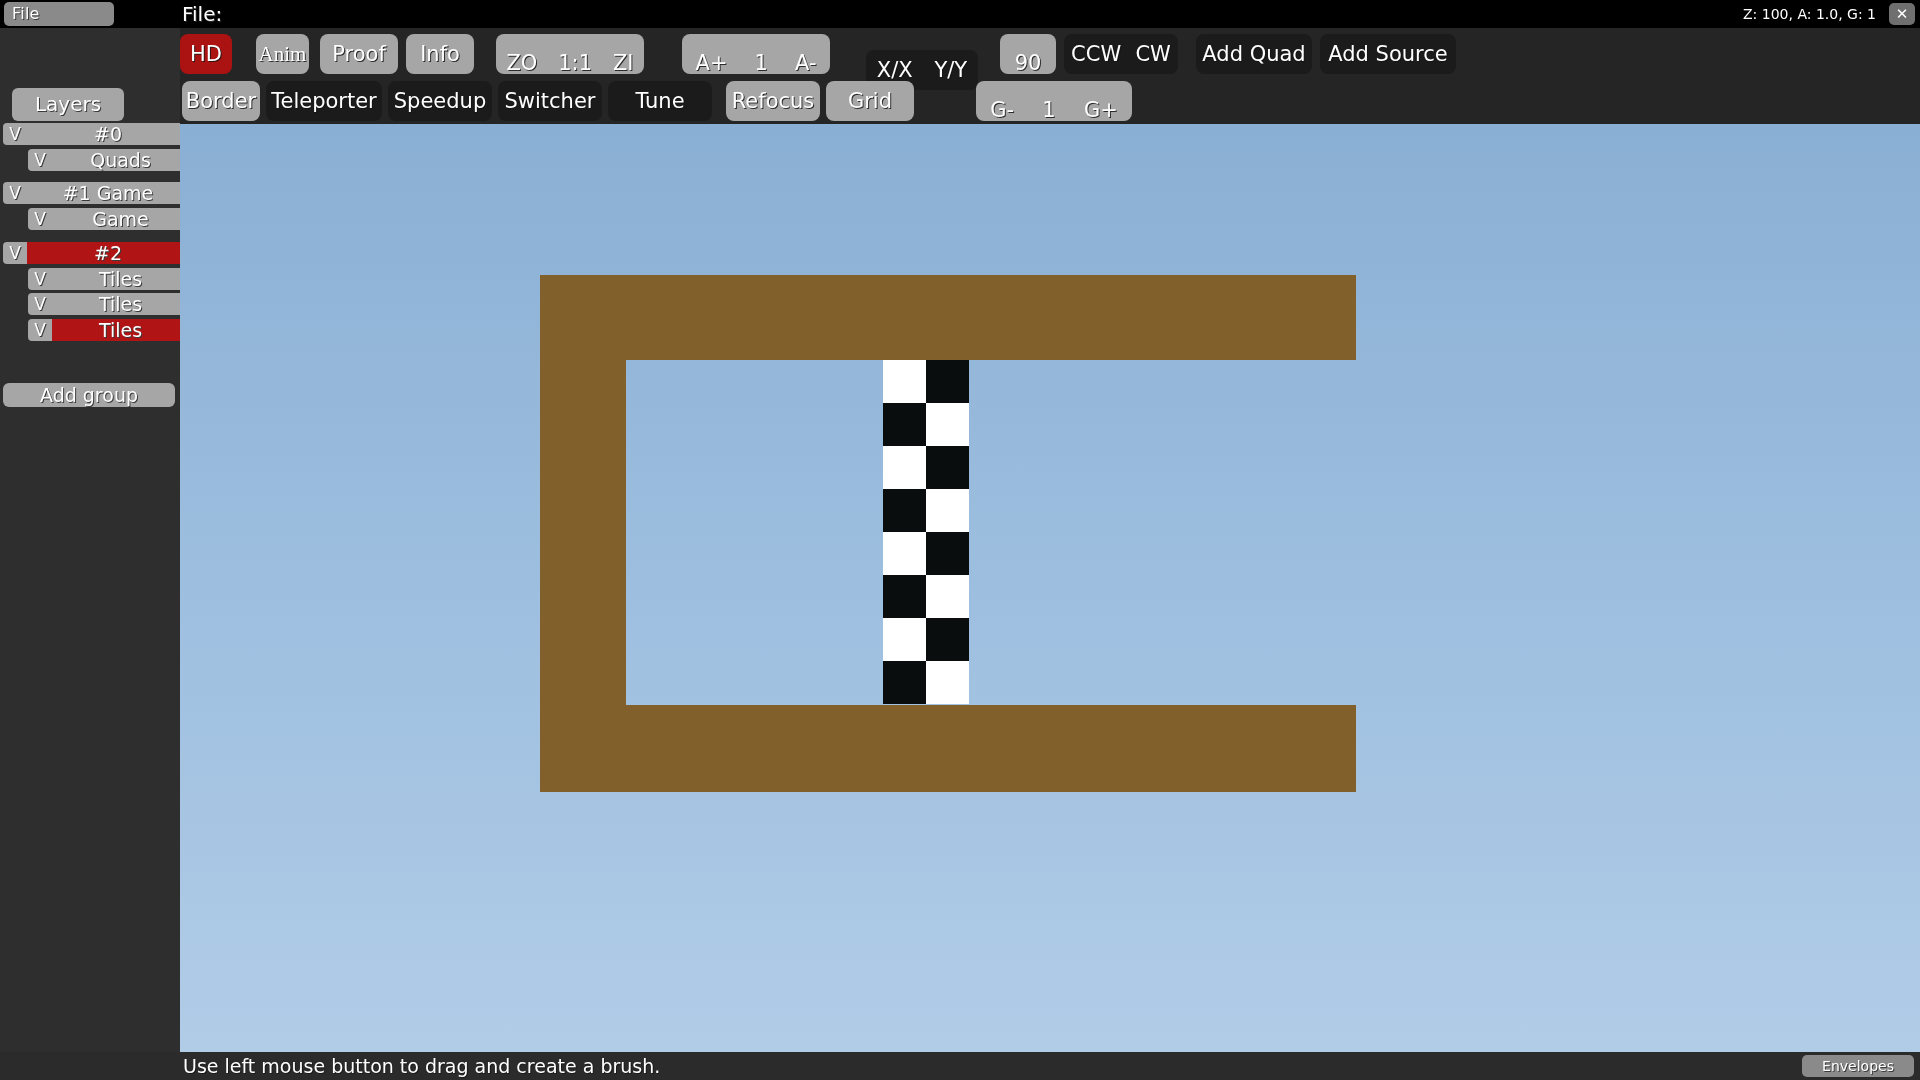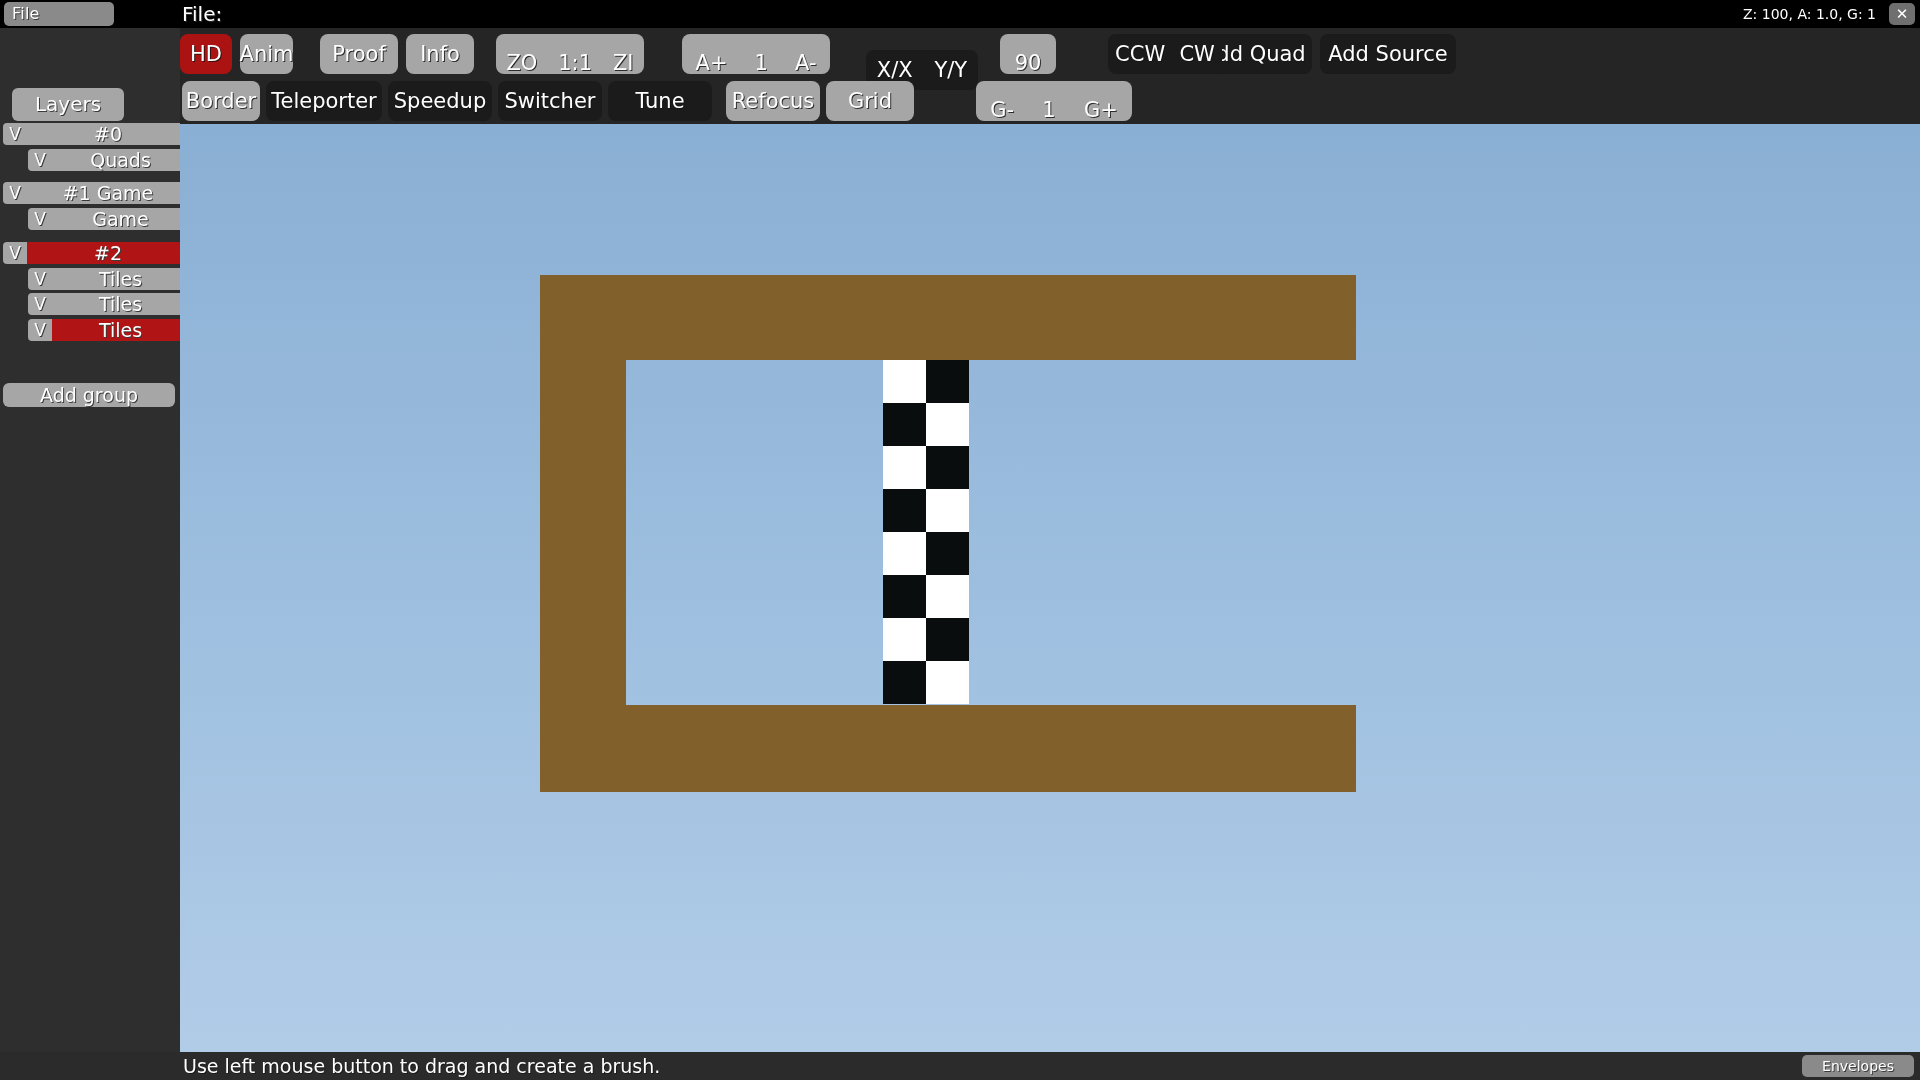--- a/index.html
+++ b/index.html
@@ -226,21 +226,21 @@
           <div class="lname red" style="left: 24px; width: 137px;">Tiles</div>
           <div class="ls red" style="left: 161px;">S</div>
         </div>
       </div>
     <div id="add-group">Add group</div>
   </div>
 
   <div id="toolbar-area">
     <div class="tb-row" id="tb-row1" style="top:6px;height:42px;width:1740px;">
         <div class="tbtn red" style="left: 0px; top: 0px; width: 52px; height: 40px;">HD</div>
-        <div class="tbtn gray" style="left: 60px; top: 0px; width: 53px; height: 40px;">Anim</div>
+        <div class="tbtn gray" style="left: 76px; top: 0px; width: 53px; height: 40px; font-family: Liberation Serif, serif;">Anim</div>
         <div class="tbtn gray" style="left: 140px; top: 0px; width: 78px; height: 40px;">Proof</div>
         <div class="tbtn gray" style="left: 226px; top: 0px; width: 68px; height: 40px;">Info</div>
         <div class="tbtn dark" style="left: 1016px; top: 0px; width: 116px; height: 40px;">Add Quad</div>
         <div class="tbtn dark" style="left: 1140px; top: 0px; width: 136px; height: 40px;">Add Source</div>
         <div class="grp gray" style="left: 316px; top: 0px; width: 148px; height: 40px;">
           <div class="seg">ZO</div>
           <div class="seg">1:1</div>
           <div class="seg">ZI</div>
         </div>
         <div class="grp gray" style="left: 502px; top: 0px; width: 148px; height: 40px;">
@@ -248,21 +248,21 @@
           <div class="seg">1</div>
           <div class="seg">A-</div>
         </div>
         <div class="grp dark" style="left: 686px; top: 16px; width: 112px; height: 40px;">
           <div class="seg">X/X</div>
           <div class="seg">Y/Y</div>
         </div>
         <div class="grp gray" style="left: 820px; top: 0px; width: 56px; height: 40px;">
           <div class="seg">90</div>
         </div>
-        <div class="grp dark" style="left: 884px; top: 0px; width: 114px; height: 40px; margin-left: 44px;">
+        <div class="grp dark" style="left: 884px; top: 0px; width: 114px; height: 40px;">
           <div class="seg">CCW</div>
           <div class="seg">CW</div>
         </div>
       </div>
     <div class="tb-row" id="tb-row2" style="top:53px;height:42px;width:1740px;">
         <div class="tbtn gray" style="left: 2px; top: 0px; width: 78px; height: 40px; text-align: right;">Border</div>
         <div class="tbtn dark" style="left: 86px; top: 0px; width: 116px; height: 40px;">Teleporter</div>
         <div class="tbtn dark" style="left: 208px; top: 0px; width: 104px; height: 40px;">Speedup</div>
         <div class="tbtn dark" style="left: 318px; top: 0px; width: 104px; height: 40px;">Switcher</div>
         <div class="tbtn dark" style="left: 428px; top: 0px; width: 104px; height: 40px;">Tune</div>

